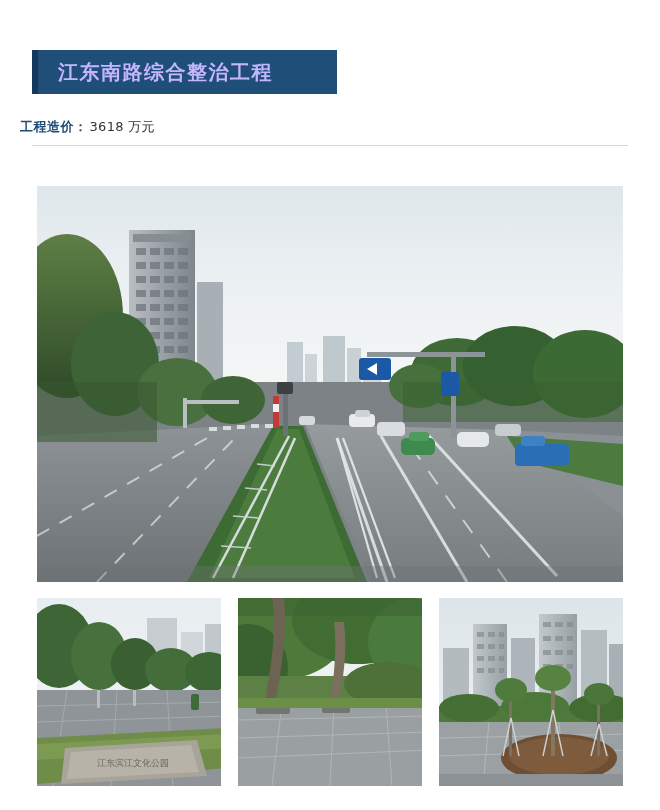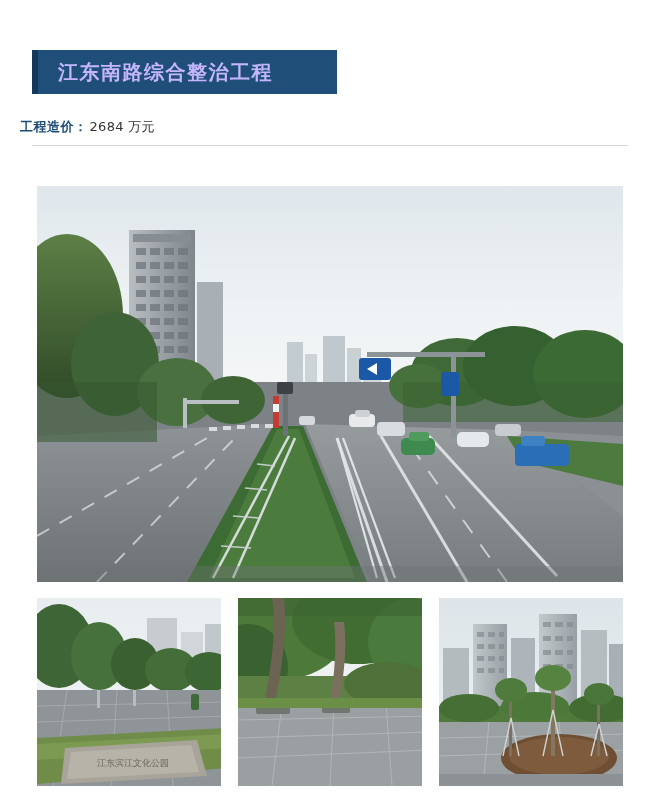--- a/index.html
+++ b/index.html
@@ -110,21 +110,21 @@
 
 <div class="page">
 
   <div class="title-wrap">
     <div class="title-accent"></div>
     <div class="title-text">江东南路综合整治工程</div>
   </div>
 
   <div class="cost-line">
     <span class="cost-label">工程造价：</span>
-    <span class="cost-value">2684 万元</span>
+    <span class="cost-value">3618 万元</span>
   </div>
 
   <div class="rule"></div>
 
   <div class="hero">
     <svg class="photo-svg" width="586" height="396" viewBox="0 0 586 396" xmlns="http://www.w3.org/2000/svg">
       <defs>
         <linearGradient id="sky" x1="0" y1="0" x2="0" y2="1">
           <stop offset="0%" stop-color="#dfe7ec"></stop>
           <stop offset="60%" stop-color="#eef2f4"></stop>

